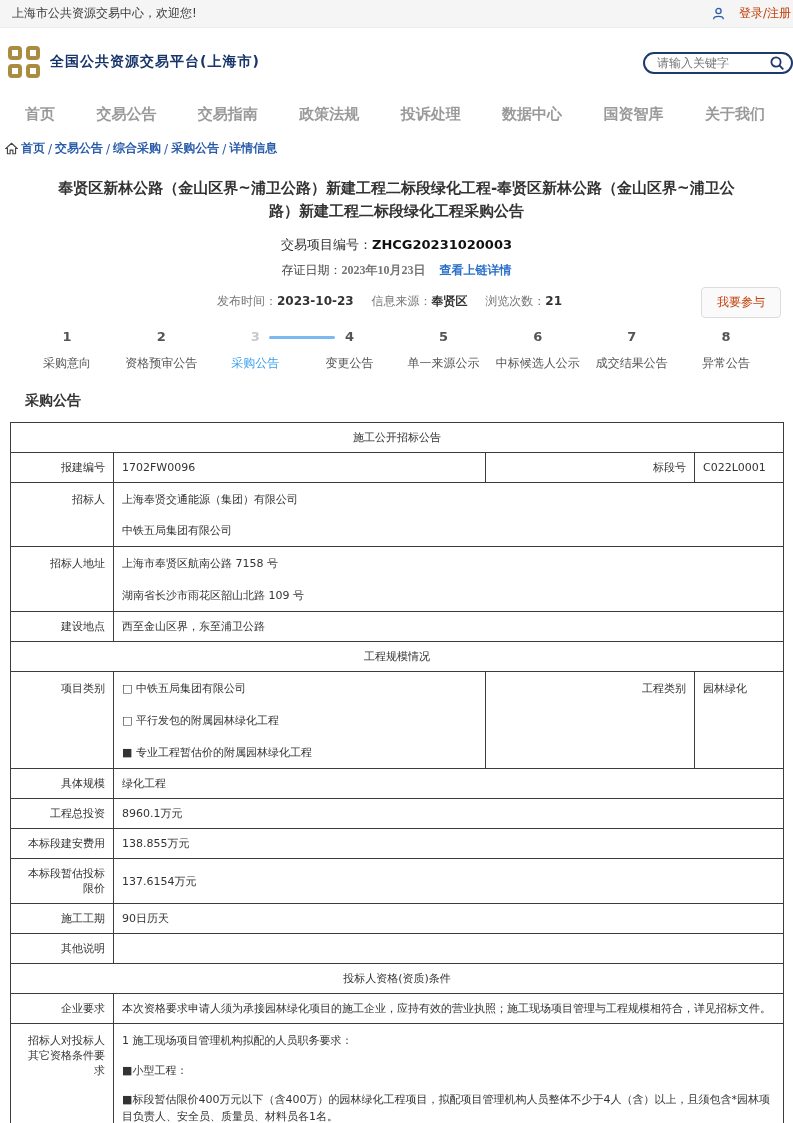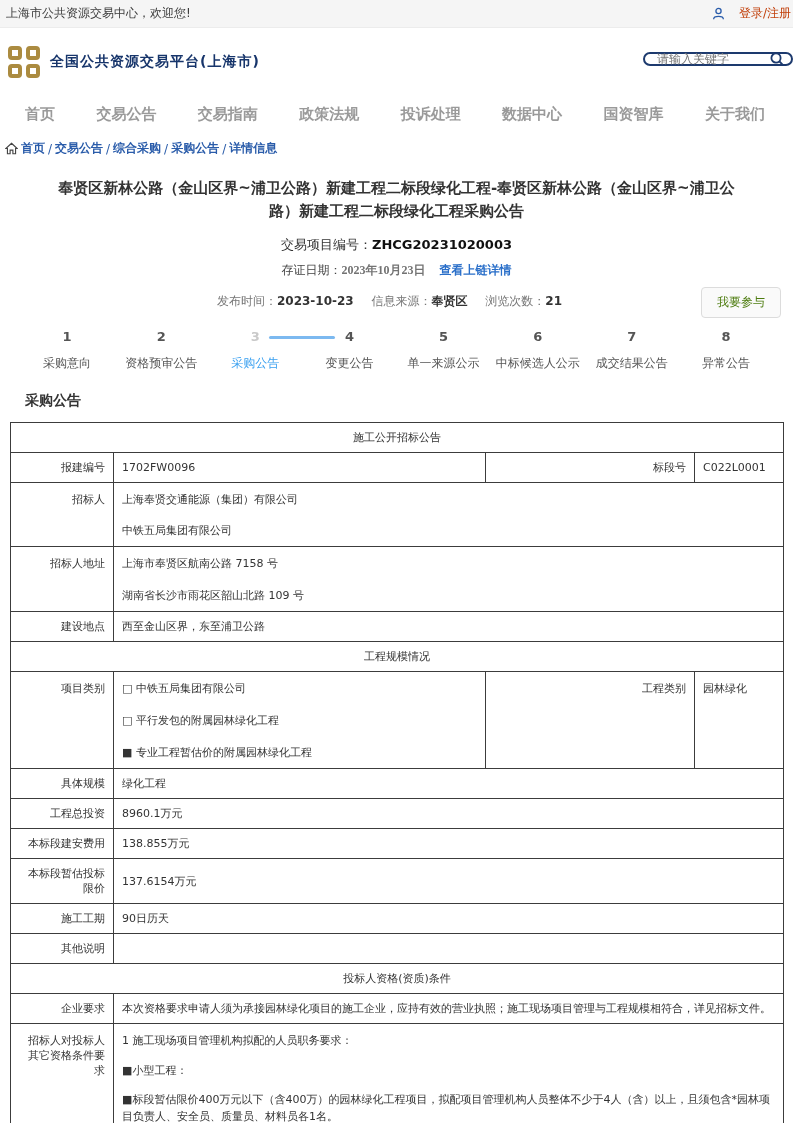--- a/index.html
+++ b/index.html
@@ -1,29 +1,29 @@
 <!DOCTYPE html>
 <html><head>
 <meta charset="utf-8">
 <style>
   * { box-sizing: border-box; margin: 0; padding: 0; }
   html,body { width: 793px; height: 1123px; overflow: hidden; background:#fff;
     font-family: "DejaVu Sans", "Liberation Sans", sans-serif; }
   
   .topbar { height:28px; background:#f5f5f5; border-bottom:1px solid #ececec;
-    display:flex; align-items:center; justify-content:space-between; padding:0 2px 0 6px;
+    display:flex; align-items:center; justify-content:space-between; padding:0 2px 0 12px;
     font-size:12px; color:#3c3c3c; }
   .topbar .login { color:#c2410c; display:flex; align-items:center; gap:14px; cursor:pointer; white-space:nowrap; }
   
   .header { height:67px; display:flex; align-items:center; padding:0 0 0 8px; position:relative; background:#fff; }
   .logo { display:grid; grid-template-columns:14px 14px; grid-gap:4px; margin-right:10px; }
   .logo span { width:14px; height:14px; border:4px solid #ab8b40; border-radius:4px; display:block; }
   .brand .line1 { font-size:14px; color:#17356b; letter-spacing:1px; font-weight:600; }
   .brand .line2 { font-size:21px; color:#17356b; letter-spacing:2px; font-weight:700; margin-top:2px; }
-  .search { position:absolute; right:0; top:24px; width:150px; height:14px;
+  .search { position:absolute; right:0; top:24px; width:150px; height:22px;
     border:2px solid #1d3a6e; border-radius:15px; display:flex; align-items:center; padding:0 6px 0 12px; background:#fff; }
   .search input { border:none; outline:none; flex:1; font-size:12px; color:#333; width:90px; background:transparent;
     font-family:inherit; }
   .search svg { flex:none; }
   
   .nav { display:flex; justify-content:space-between; padding:10px 28px 12px 25px; }
   .nav span { font-size:15px; color:#9a9a9a; font-weight:600; cursor:pointer; white-space:nowrap; }
   
   .crumb { display:flex; align-items:center; padding:4px 6px 6px 5px; font-size:12px; font-weight:700; color:#2a5caa; }
   .crumb .sep { margin:0 3px; color:#2a5caa; font-weight:400; }
@@ -33,21 +33,21 @@
   .title { max-width:700px; margin:14px auto 0; text-align:center; font-size:15px;
     font-weight:700; color:#333; line-height:1.55; }
   .projline { text-align:center; margin-top:12px; font-size:13px; color:#333; }
   .projline b { color:#111; }
   .depline { text-align:center; margin-top:8px; font-size:12px; color:#444; }
   .depline b { color:#737373;font-family:Liberation Serif, serif; }
   .depline .chain { color:#2a6fc9; font-weight:700; margin-left:10px; cursor:pointer; }
   .metaline { position:relative; text-align:center; margin-top:10px; font-size:12px; color:#777; height:24px; line-height:24px; }
   .metaline b { color:#333; margin-right:14px; }
   .joinbtn { position:absolute; right:12px; top:-2px; border:1px solid #dcdcdc; background:#fafafa;
-    color:#4d7c0f; font-size:12px; padding:6px 15px; border-radius:4px; cursor:pointer; font-family:inherit; }
+    color:#c2410c; font-size:12px; padding:6px 15px; border-radius:4px; cursor:pointer; font-family:inherit; }
   
   .steps { position:relative; display:flex; margin:16px 20px 0; }
   .step { flex:1; text-align:center; cursor:pointer; }
   .step .num { font-size:13px; font-weight:700; color:#555; line-height:16px; }
   .step .lbl { margin-top:10px; font-size:12px; color:#555; }
   .step.current .num { color:#c9c9c9; }
   .step.current .lbl { color:#3aa0f0; }
   .connector { position:absolute; top:7px; left:249px; width:66px; height:3px; background:#7cb9f0; border-radius:2px; }
   .sectitle { margin:20px 0 12px 25px; font-size:14px; font-weight:700; color:#333; }
   

